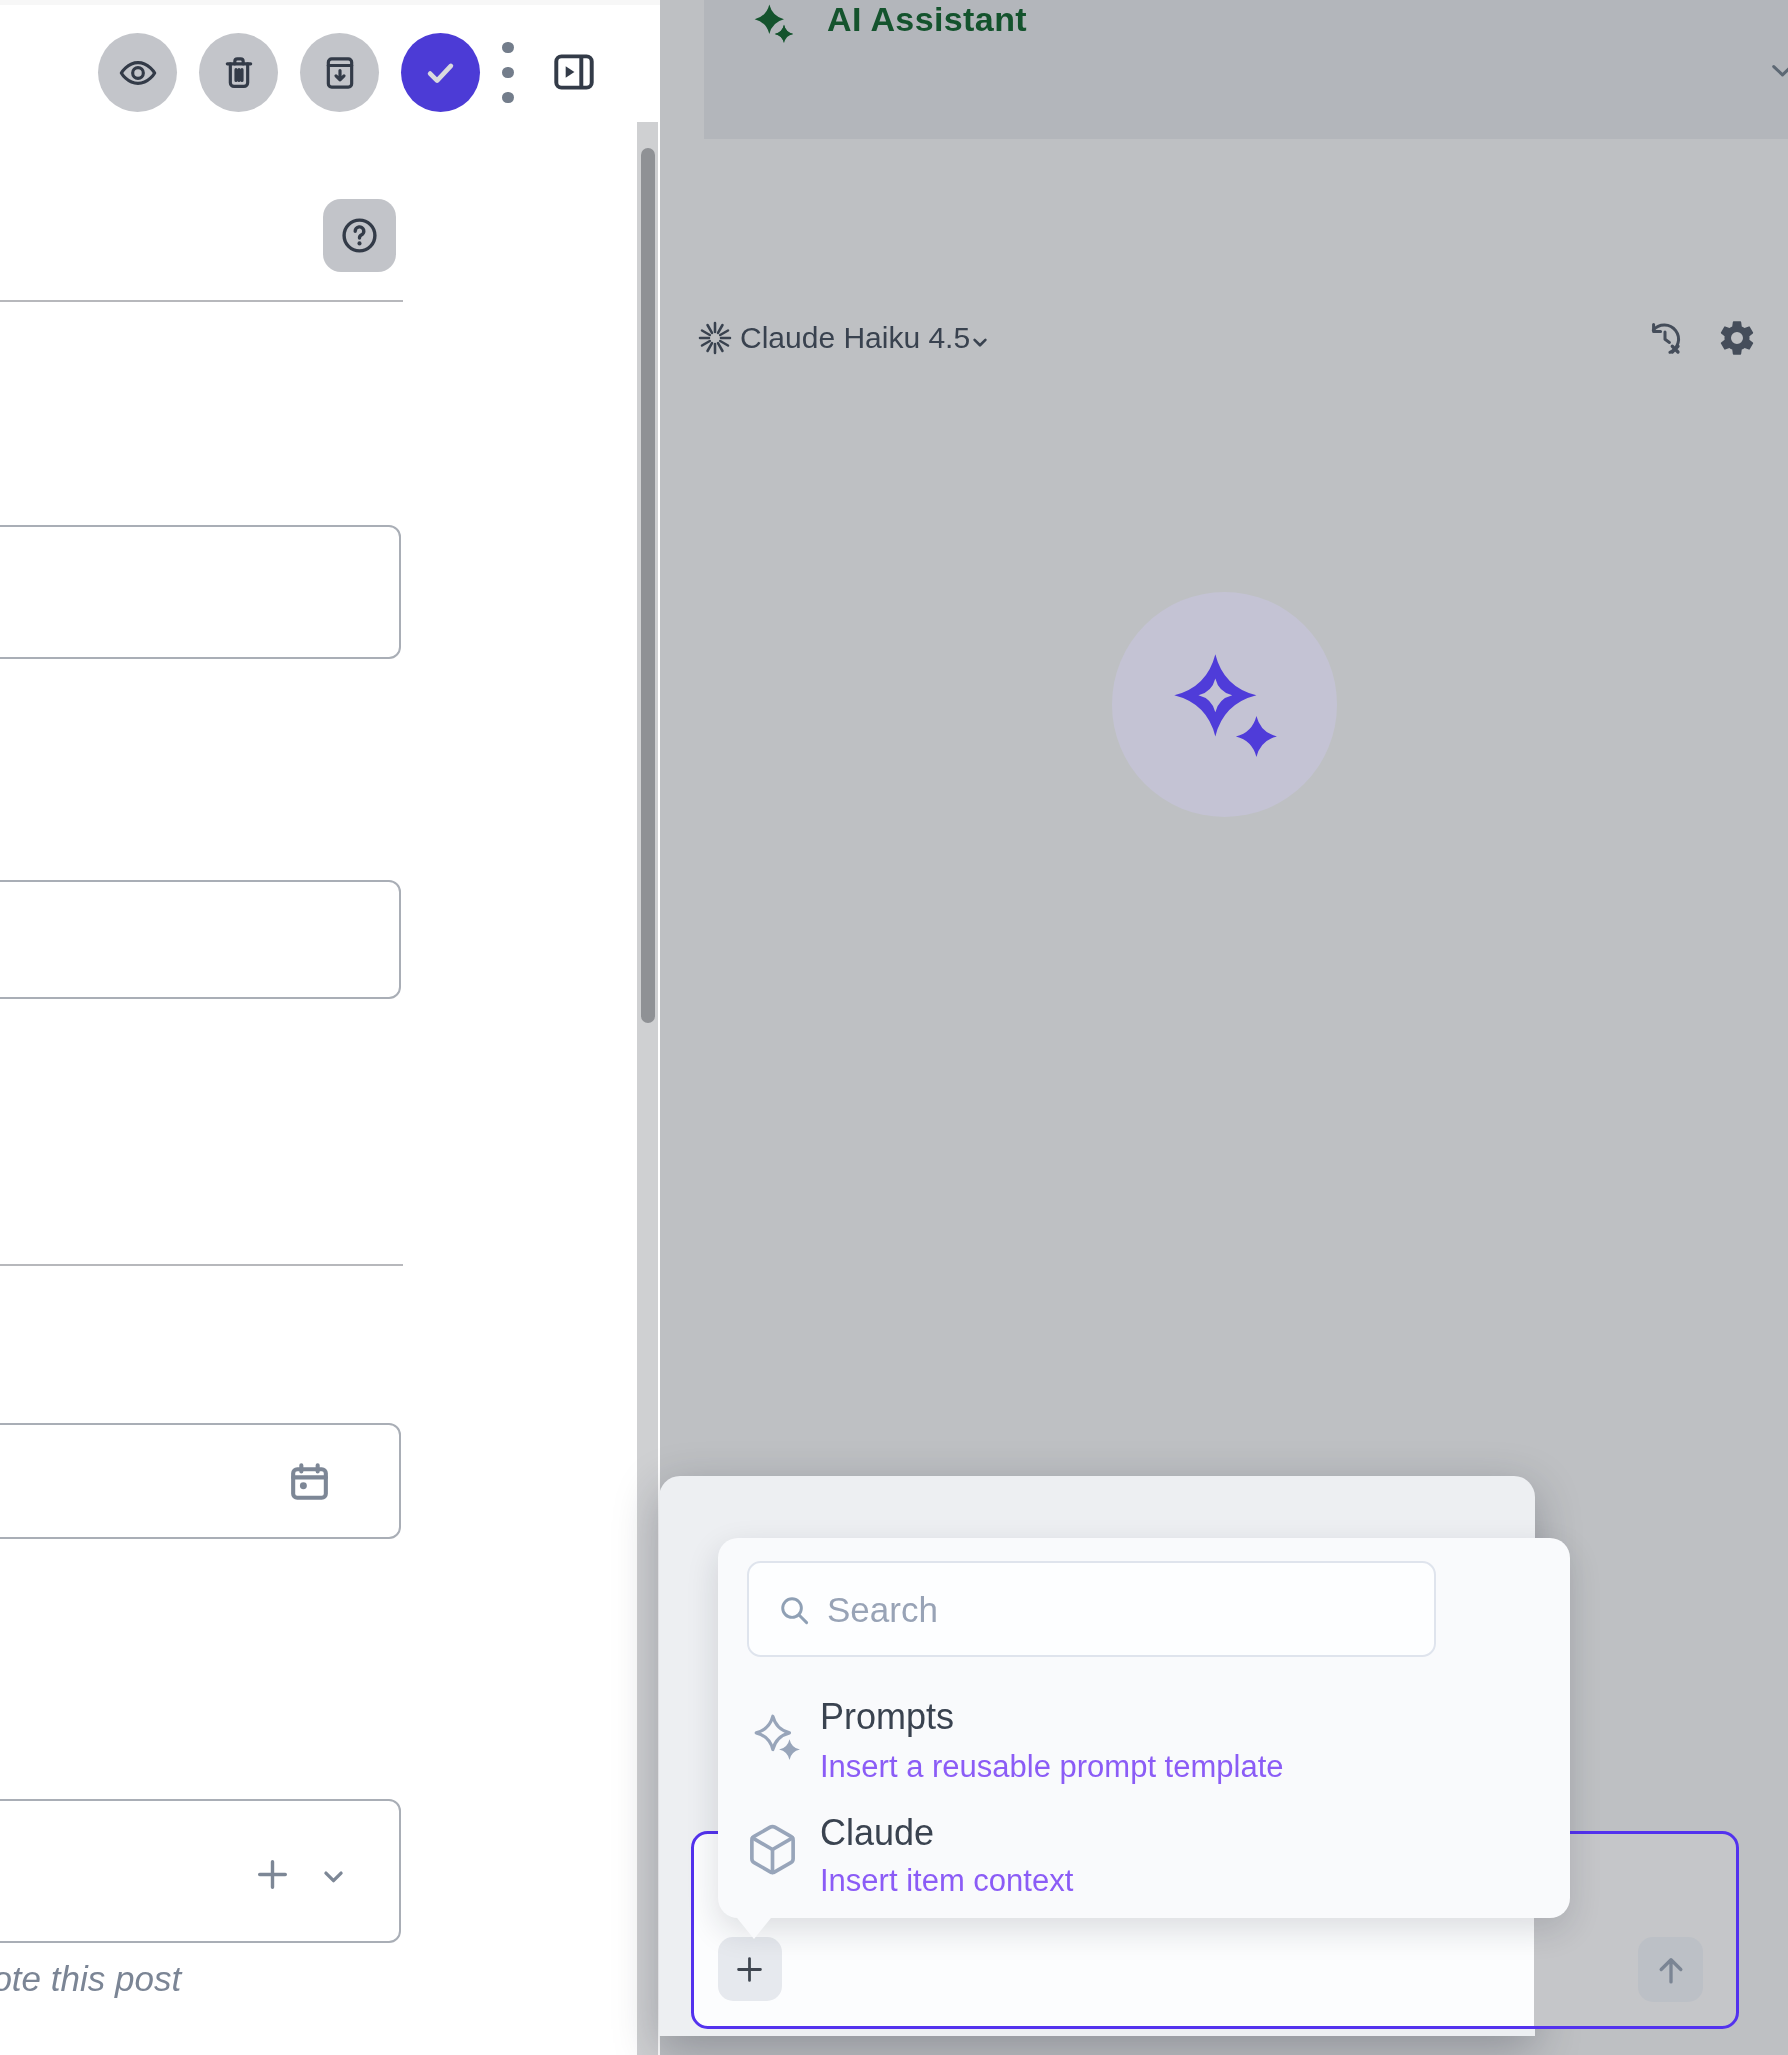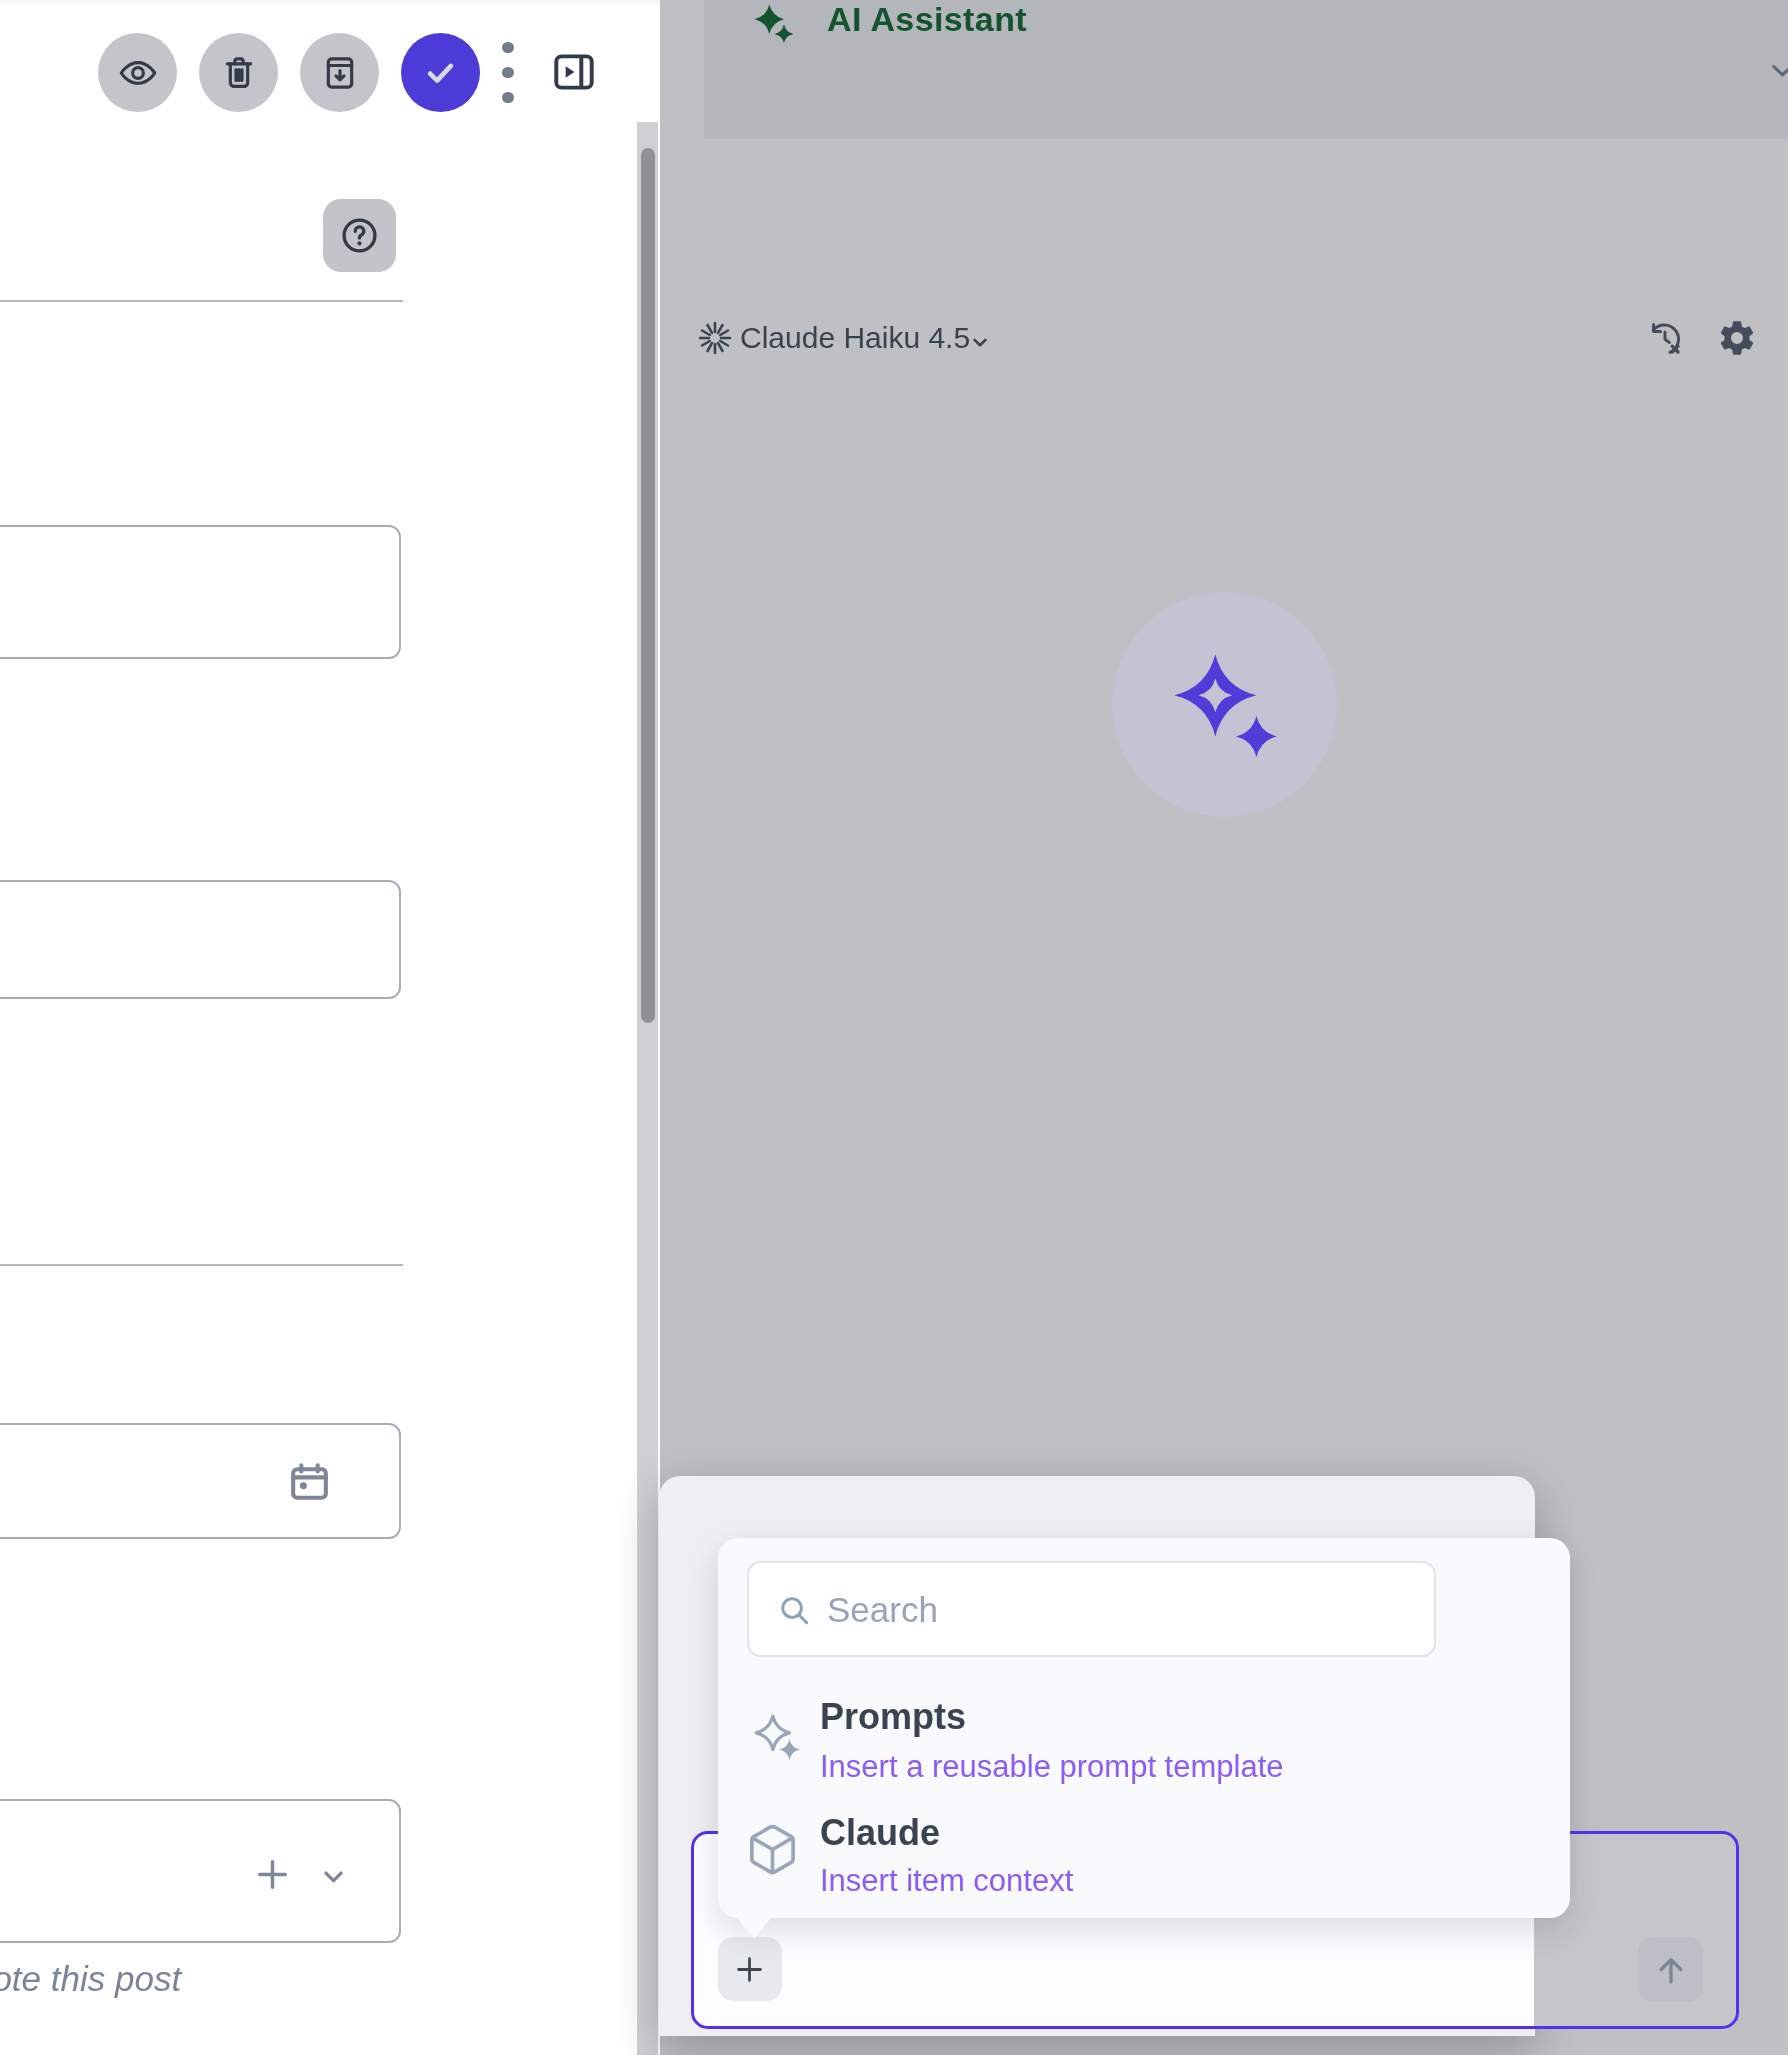--- a/index.html
+++ b/index.html
@@ -61,21 +61,21 @@
   .popup{left:58px;top:1538px;width:852px;height:380px;background:#f9fafc;border-radius:20px;
          box-shadow:0 12px 33px rgba(20,25,40,.14);z-index:3;}
   .popup-tail{left:73px;top:1913px;width:0;height:0;border-left:21px solid transparent;
               border-right:21px solid transparent;border-top:26px solid #f9fafc;z-index:3;}
   .searchbox{position:absolute;left:29px;top:23px;width:689px;height:96px;background:#fdfeff;
              border:2.3px solid #dfe4ed;border-radius:13.7px;box-sizing:border-box;}
   .searchbox svg{position:absolute;left:27px;top:29px;color:#8fa0b5;}
   .searchbox input{position:absolute;left:76px;top:0;width:593px;height:100%;border:none;outline:none;
                    background:transparent;font-family:"Liberation Sans",sans-serif;font-size:35px;color:#3a4350;}
   .searchbox input::placeholder{color:#98a3b6;}
-  .menu-item-label{position:absolute;left:102px;font-size:36px;font-weight:700;color:#3a4350;}
+  .menu-item-label{position:absolute;left:102px;font-size:36px;font-weight:400;color:#3a4350;}
   .menu-item-desc{position:absolute;left:102px;font-size:31px;color:#8b5cf6;}
   .mi-icon{position:absolute;color:#98a5ba;}
 </style>
 </head>
 <body>
 
 <div class="screen">
 
   <div class="abs left-panel">
 

